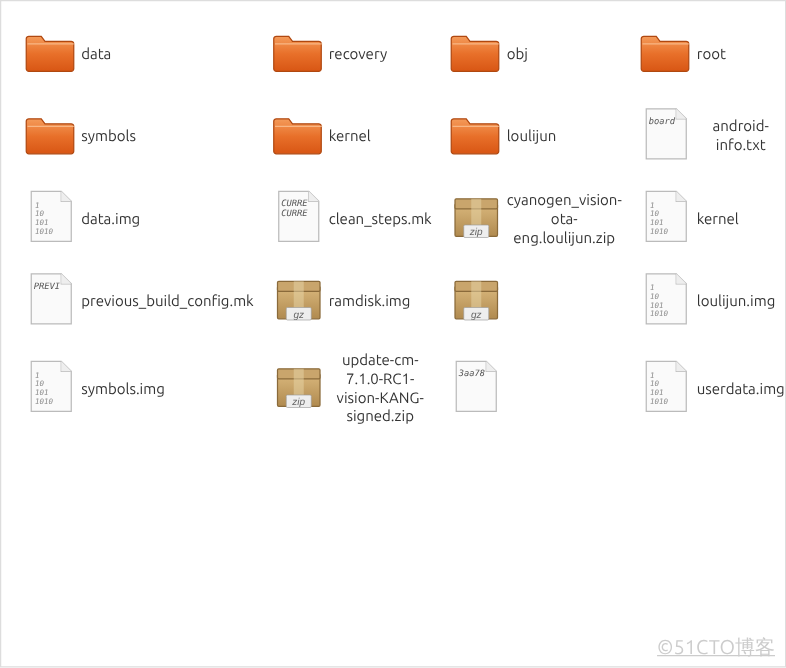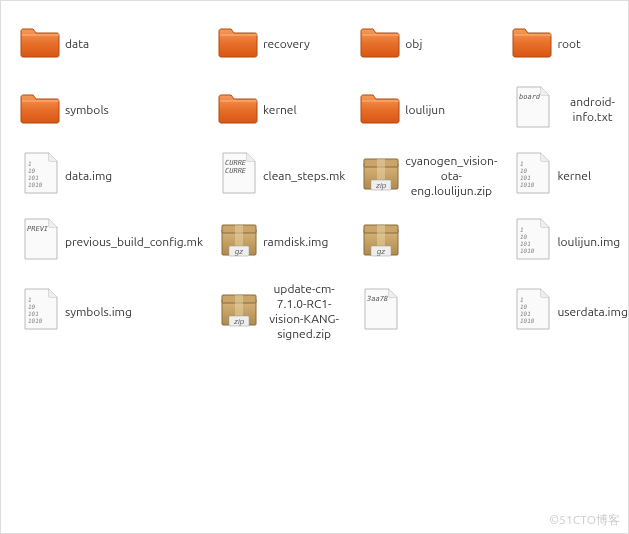--- a/index.html
+++ b/index.html
@@ -44,22 +44,23 @@
       color: #333;
       line-height: 1.25;
       max-width: 140px;
       word-wrap: break-word;
     }
     .watermark {
       position: absolute;
       right: 8px;
       bottom: 4px;
       color: #ccc;
-      font-size: 12px;
+      font-size: 16px;
       pointer-events: none;
+      text-decoration: underline;
     }
   </style>
 </head>
 <body>
 
 <div id="grid" class="grid">
     <div class="item">
       <div class="icon-wrap">
         <svg width="48" height="48" viewBox="0 0 48 48">
           <defs>

